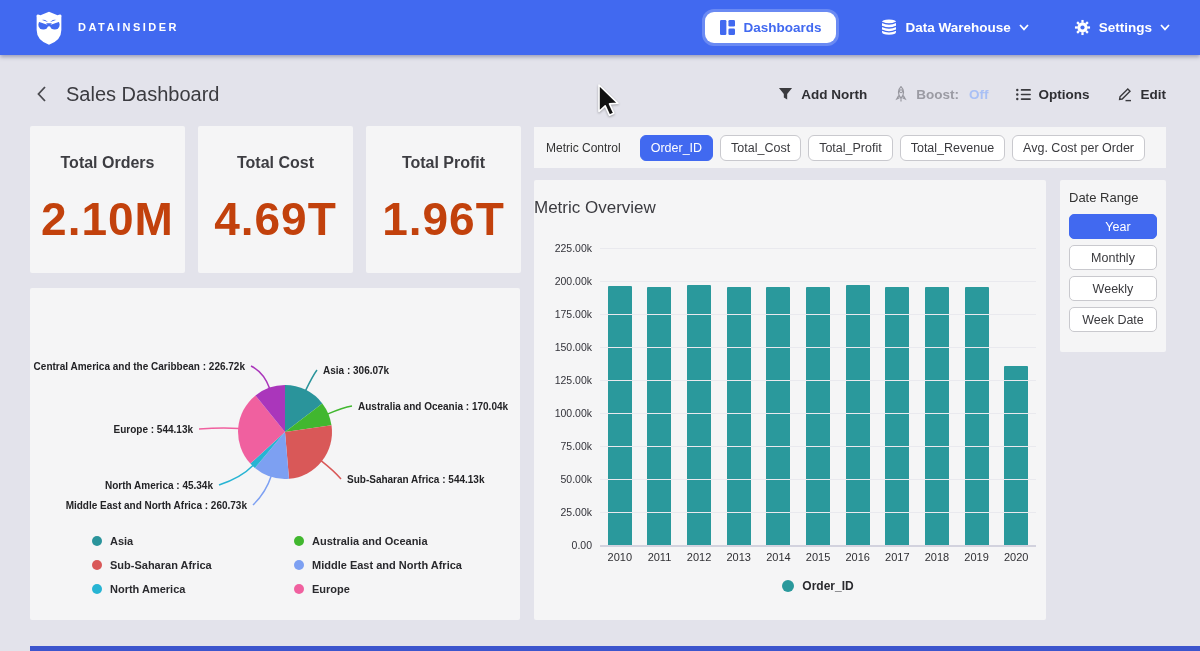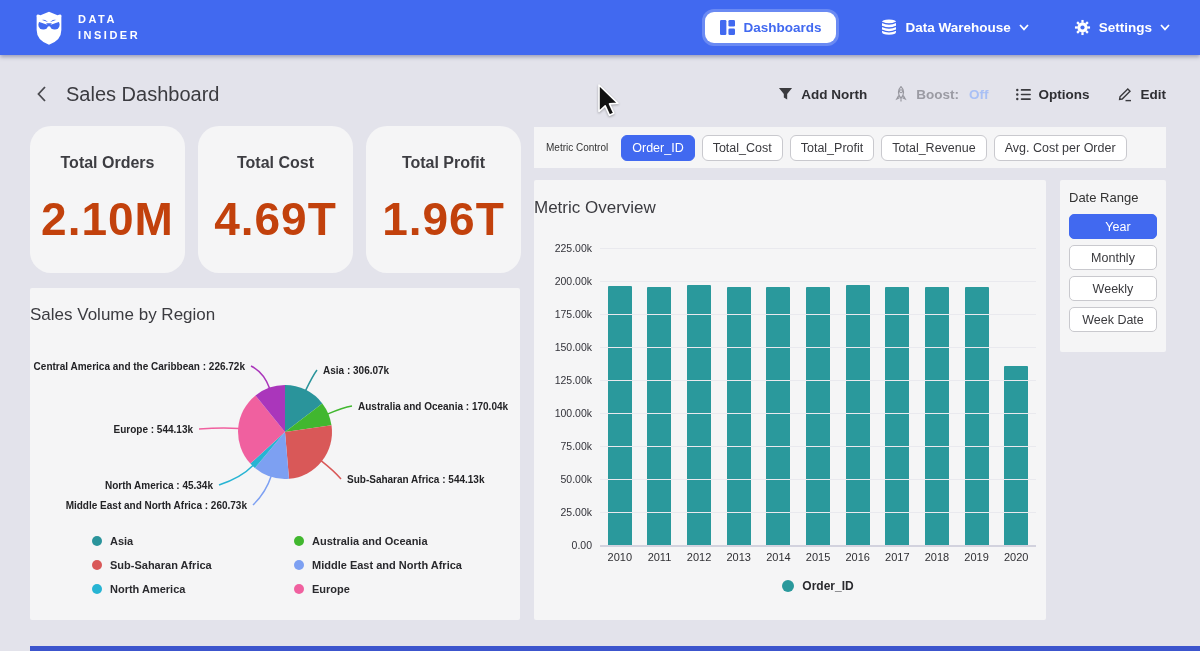--- a/index.html
+++ b/index.html
@@ -4,61 +4,61 @@
 <style>
   * { margin:0; padding:0; box-sizing:border-box; }
   html,body { width:1200px; height:651px; }
   body { font-family:"Liberation Sans", sans-serif; background:#e3e3eb; position:relative; overflow:hidden; }
 
   
   .navbar { position:absolute; top:0; left:0; width:1200px; height:55px; background:#4169f0;
             display:flex; align-items:center; justify-content:space-between; padding:0 30px;
             box-shadow:0 2px 4px rgba(20,30,90,.35); z-index:5; }
   .logo { display:flex; align-items:center; gap:10px; cursor:pointer; }
-  .logo-text { display:flex; flex-direction:column; color:#fff; font-size:11px; font-weight:bold;
+  .logo-text { display:flex; color:#fff; font-size:11px; font-weight:bold;
                letter-spacing:2.5px; line-height:1.45; }
   .nav-right { display:flex; align-items:center; gap:45px; }
   .nav-pill { display:flex; align-items:center; gap:8px; background:#fff; color:#4169f0;
               border:none; border-radius:9px; padding:8px 15px; font-size:13.5px; font-weight:bold;
               font-family:inherit; cursor:pointer; box-shadow:0 0 0 3px rgba(255,255,255,.22); }
   .nav-item { display:flex; align-items:center; gap:8px; color:#fff; font-size:13.5px; font-weight:bold; cursor:pointer; }
 
   
   .page-header { position:absolute; top:75px; left:30px; right:34px; height:38px;
                  display:flex; align-items:center; }
   .back-btn { width:22px; height:22px; display:flex; align-items:center; justify-content:center; cursor:pointer; }
   .page-title { font-size:20px; font-weight:normal; color:#3b3b40; margin-left:14px; }
   .header-actions { margin-left:auto; display:flex; align-items:center; gap:27px; }
   .h-action { display:flex; align-items:center; gap:8px; font-size:13.5px; font-weight:bold; color:#2f2f33; cursor:pointer; }
   .h-action .boost-label { color:#9b9ba3; }
   .h-action .boost-off { color:#a9c0f5; margin-left:2px; }
 
   
   .card { position:absolute; background:#f5f5f6; border-radius:2px; }
   .kpi-card { top:126px; width:155px; height:147px; display:flex; flex-direction:column;
-              align-items:center; justify-content:center; gap:20px;border-radius:21px; }
+              align-items:center; justify-content:center; gap:20px; }
   .kpi-label { font-size:16px; font-weight:bold; color:#3d3d42; }
   .kpi-value { font-size:46px; font-weight:bold; color:#c2410c; letter-spacing:1px; }
 
   .chart-title { font-size:17px; color:#3b3b40; }
 
   
   .pie-card { top:288px; left:30px; width:490px; height:332px; }
   .pie-card .chart-title { padding-top:17px; }
   #pie-svg { position:absolute; top:40px; left:0; }
   .pie-label { font:bold 10px "Liberation Sans", sans-serif; fill:#232326; }
   .pie-legend { position:absolute; left:62px; top:247px; width:400px; display:grid;
                 grid-template-columns:190px auto; row-gap:7px; column-gap:0;gap:12px; }
   .legend-item { display:flex; align-items:center; gap:8px; font-size:11px; font-weight:bold; color:#2a2a2e; }
   .legend-dot { width:10px; height:10px; border-radius:50%; flex:0 0 auto; }
 
   
   .metric-bar { position:absolute; top:127px; left:534px; width:632px; height:41px; background:#f5f5f6;
                 display:flex; align-items:center; gap:7px; padding:0 12px; }
-  .metric-label { font-size:10px; color:#333; margin-right:6px; }
+  .metric-label { font-size:12px; color:#333; margin-right:12px; }
   .chip { font-family:inherit; font-size:12.5px; color:#3a3a3e; background:#fff; border:1px solid #c9c9ce;
           border-radius:6px; padding:5px 10px; cursor:pointer; }
   .chip.selected { background:#4169f0; border-color:#4169f0; color:#fff; }
 
   
   .bar-card { top:180px; left:534px; width:512px; height:440px; }
   .bar-card .chart-title { padding-top:18px; }
   .gridline { position:absolute; left:66px; width:436px; height:1px; background:#e9e9ee; }
   .gridline.base { height:2px; background:#d2d2de; }
   .ytick { position:absolute; left:0; width:58px; text-align:right; font-size:10.5px; color:#33333a; }
@@ -198,21 +198,20 @@
 <div class="card kpi-card" style="left:198px">
   <div class="kpi-label">Total Cost</div>
   <div class="kpi-value">4.69T</div>
 </div>
 <div class="card kpi-card" style="left:366px">
   <div class="kpi-label">Total Profit</div>
   <div class="kpi-value">1.96T</div>
 </div>
 
 <div class="card pie-card">
-  <div class="chart-title">Sales Volume by Region</div>
   <svg id="pie-svg" width="490" height="205" viewBox="0 0 490 205">
       <path d="M255,104 L255,57 A47,47 0 0 1 292.3,75.4 Z" fill="#2a949b"></path>
       <path d="M275.4,62.8 Q282.9,47.5 287,42" fill="none" stroke="#2a949b" stroke-width="1.5"></path>
       <text x="293" y="46" text-anchor="start" class="pie-label">Asia : 306.07k</text>
       <path d="M255,104 L292.3,75.4 A47,47 0 0 1 301.5,97.2 Z" fill="#41b72f"></path>
       <path d="M297.4,86.1 Q313,79.5 322,78" fill="none" stroke="#41b72f" stroke-width="1.5"></path>
       <text x="328" y="82" text-anchor="start" class="pie-label">Australia and Oceania : 170.04k</text>
       <path d="M255,104 L301.5,97.2 A47,47 0 0 1 259,150.8 Z" fill="#d95858"></path>
       <path d="M291,132.6 Q304.4,143.2 311,151" fill="none" stroke="#d95858" stroke-width="1.5"></path>
       <text x="317" y="155" text-anchor="start" class="pie-label">Sub-Saharan Africa : 544.13k</text>

